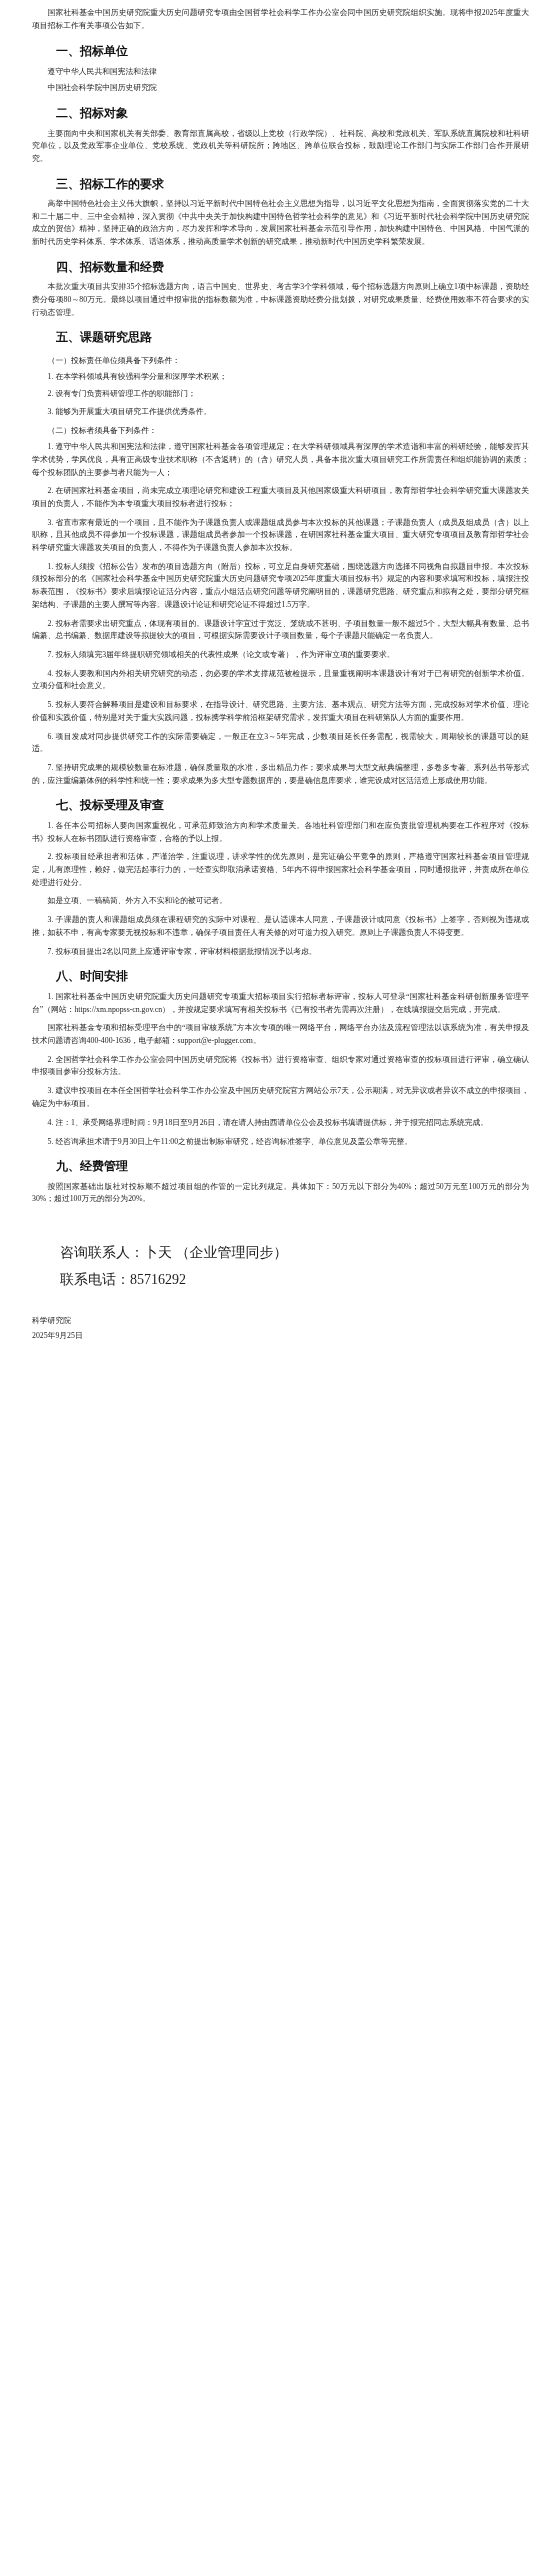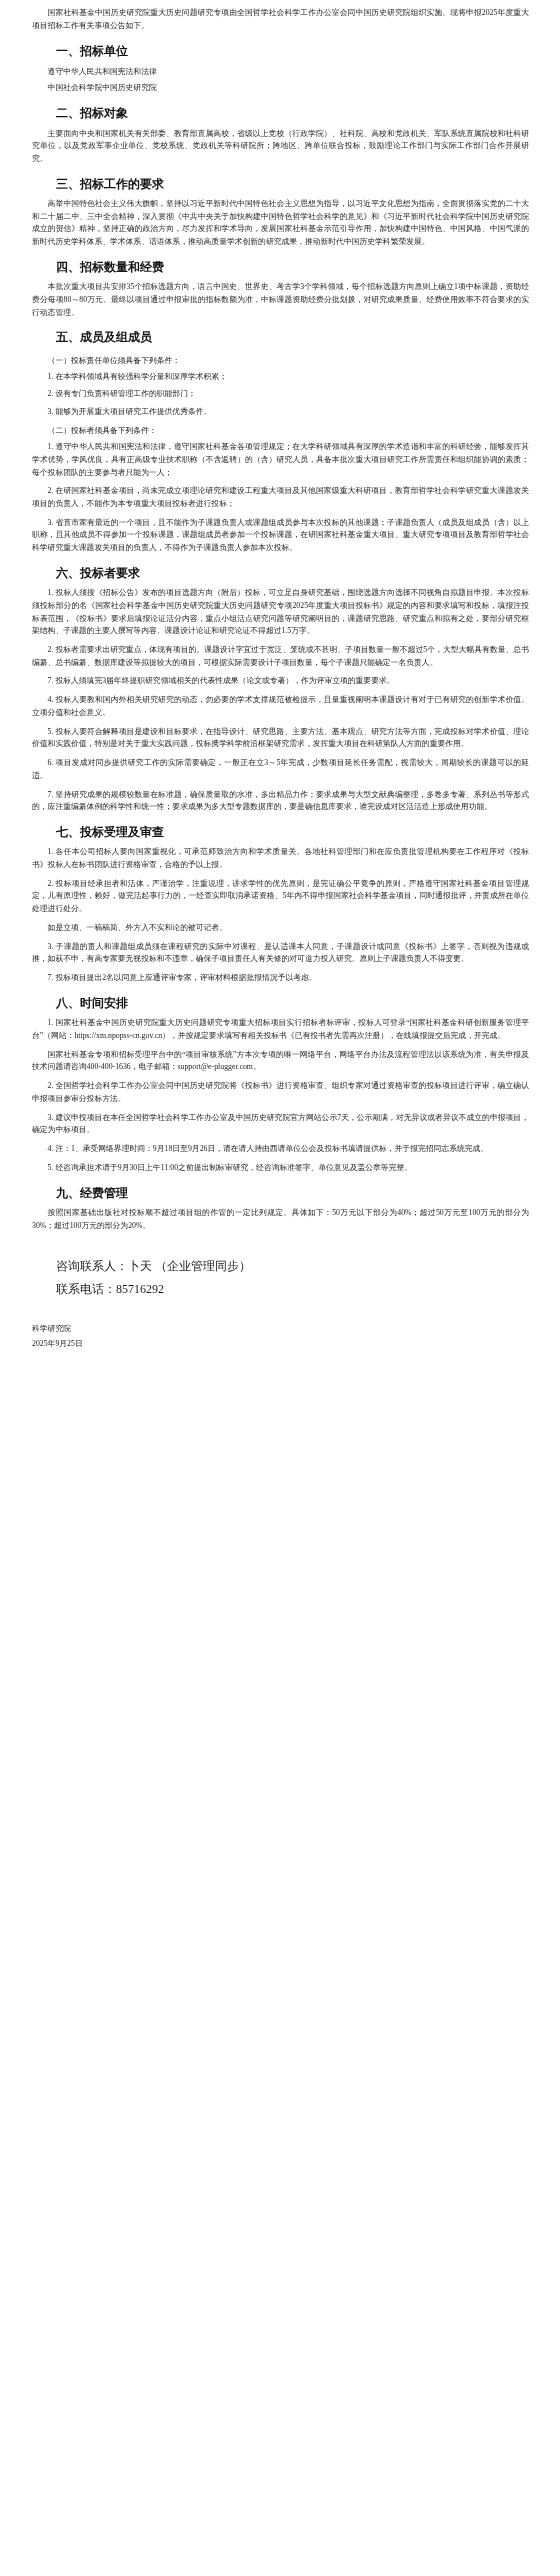--- a/index.html
+++ b/index.html
@@ -54,22 +54,22 @@
     margin-bottom: 4.8px;
   }
   .unit-line {
     font-size: 7.8px;
     line-height: 1.62;
     text-indent: 2em;
     margin: 0 0 4.2px 0;
     color: #1c1c1c;
   }
   .footer-block {
-    margin-top: 23px;
-    font-size: 12px;
+    margin-top: 34px;
+    font-size: 14px;
     line-height: 1.9;
     color: #1c1c1c;
   }
   .footer-block .f-line {
     text-indent: 2em;
   }
   .sign {
     margin-top: 21px;
     text-align: left;
     font-size: 7.8px;
@@ -100,39 +100,38 @@
     <div class="section-title">三、招标工作的要求</div>
     <p class="para">高举中国特色社会主义伟大旗帜，坚持以习近平新时代中国特色社会主义思想为指导，以习近平文化思想为指南，全面贯彻落实党的二十大和二十届二中、三中全会精神，深入贯彻《中共中央关于加快构建中国特色哲学社会科学的意见》和《习近平新时代社会科学院中国历史研究院成立的贺信》精神，坚持正确的政治方向，尽力发挥和学术导向，发展国家社科基金示范引导作用，加快构建中国特色、中国风格、中国气派的新时代历史学科体系、学术体系、话语体系，推动高质量学术创新的研究成果，推动新时代中国历史学科繁荣发展。</p>
   </div>
 
   <div>
     <div class="section-title">四、招标数量和经费</div>
     <p class="para">本批次重大项目共安排35个招标选题方向，语言中国史、世界史、考古学3个学科领域，每个招标选题方向原则上确立1项中标课题，资助经费分每项80～80万元。最终以项目通过申报审批的指标数额为准，中标课题资助经费分批划拨，对研究成果质量、经费使用效率不符合要求的实行动态管理。</p>
   </div>
 
   <div>
-    <div class="section-title">五、成员及组成员</div>
+    <div class="section-title">五、课题研究思路</div>
   </div>
 
   <div>
     <div class="sub-title">（一）投标责任单位须具备下列条件：</div>
     <p class="para tight">1. 在本学科领域具有较强科学分量和深厚学术积累；</p>
     <p class="para tight">2. 设有专门负责科研管理工作的职能部门；</p>
     <p class="para tight">3. 能够为开展重大项目研究工作提供优秀条件。</p>
   </div>
 
   <div>
     <div class="sub-title">（二）投标者须具备下列条件：</div>
     <p class="para">1. 遵守中华人民共和国宪法和法律，遵守国家社科基金各项管理规定；在大学科研领域具有深厚的学术造诣和丰富的科研经验，能够发挥其学术优势，学风优良，具有正高级专业技术职称（不含返聘）的（含）研究人员，具备本批次重大项目研究工作所需责任和组织能协调的素质；每个投标团队的主要参与者只能为一人；</p>
     <p class="para">2. 在研国家社科基金项目，尚未完成立项理论研究和建设工程重大项目及其他国家级重大科研项目，教育部哲学社会科学研究重大课题攻关项目的负责人，不能作为本专项重大项目投标者进行投标；</p>
     <p class="para">3. 省直市家有最近的一个项目，且不能作为子课题负责人或课题组成员参与本次投标的其他课题；子课题负责人（成员及组成员（含）以上职称，且其他成员不得参加一个投标课题，课题组成员者参加一个投标课题，在研国家社科基金重大项目、重大研究专项项目及教育部哲学社会科学研究重大课题攻关项目的负责人，不得作为子课题负责人参加本次投标。</p>
   </div>
 
   <div>
-    <div class="section-title">六、投标者要求</div>
     <p class="para">1. 投标人须按《招标公告》发布的项目选题方向（附后）投标，可立足自身研究基础，围绕选题方向选择不同视角自拟题目申报。本次投标须投标部分的名《国家社会科学基金中国历史研究院重大历史问题研究专项2025年度重大项目投标书》规定的内容和要求填写和投标，填报注投标表范围，《投标书》要求后填报论证活分内容，重点小组活点研究问题等研究阐明目的，课题研究思路、研究重点和拟有之处，要部分研究框架结构、子课题的主要人撰写等内容。课题设计论证和研究论证不得超过1.5万字。</p>
     <p class="para">2. 投标者需要求出研究重点，体现有项目的。课题设计字宜过于宽泛、笼统或不甚明、子项目数量一般不超过5个，大型大幅具有数量、总书编纂、总书编纂、数据库建设等拟提较大的项目，可根据实际需要设计子项目数量，每个子课题只能确定一名负责人。</p>
     <p class="para">7. 投标人须填完3届年终提职研究领域相关的代表性成果（论文或专著），作为评审立项的重要要求。</p>
     <p class="para">4. 投标人要教和国内外相关研究研究的动态，勿必要的学术支撑规范被检提示，且量重视阐明本课题设计有对于已有研究的创新学术价值。立项分值和社会意义。</p>
     <p class="para">5. 投标人要符合解释项目是建设和目标要求，在指导设计、研究思路、主要方法、基本观点、研究方法等方面，完成投标对学术价值、理论价值和实践价值，特别是对关于重大实践问题，投标携学科学前沿框架研究需求，发挥重大项目在科研第队人方面的重要作用。</p>
     <p class="para">6. 项目发成对同步提供研究工作的实际需要确定，一般正在立3～5年完成，少数项目延长任务需配，视需较大，周期较长的课题可以的延适。</p>
     <p class="para">7. 坚持研究成果的规模较数量在标准题，确保质量取的水准，多出精品力作；要求成果与大型文献典编整理，多卷多专著、系列丛书等形式的，应注重编纂体例的科学性和统一性；要求成果为多大型专题数据库的，要是确信息库要求，谁完设成对区活活造上形成使用功能。</p>
   </div>
 
   <div>

